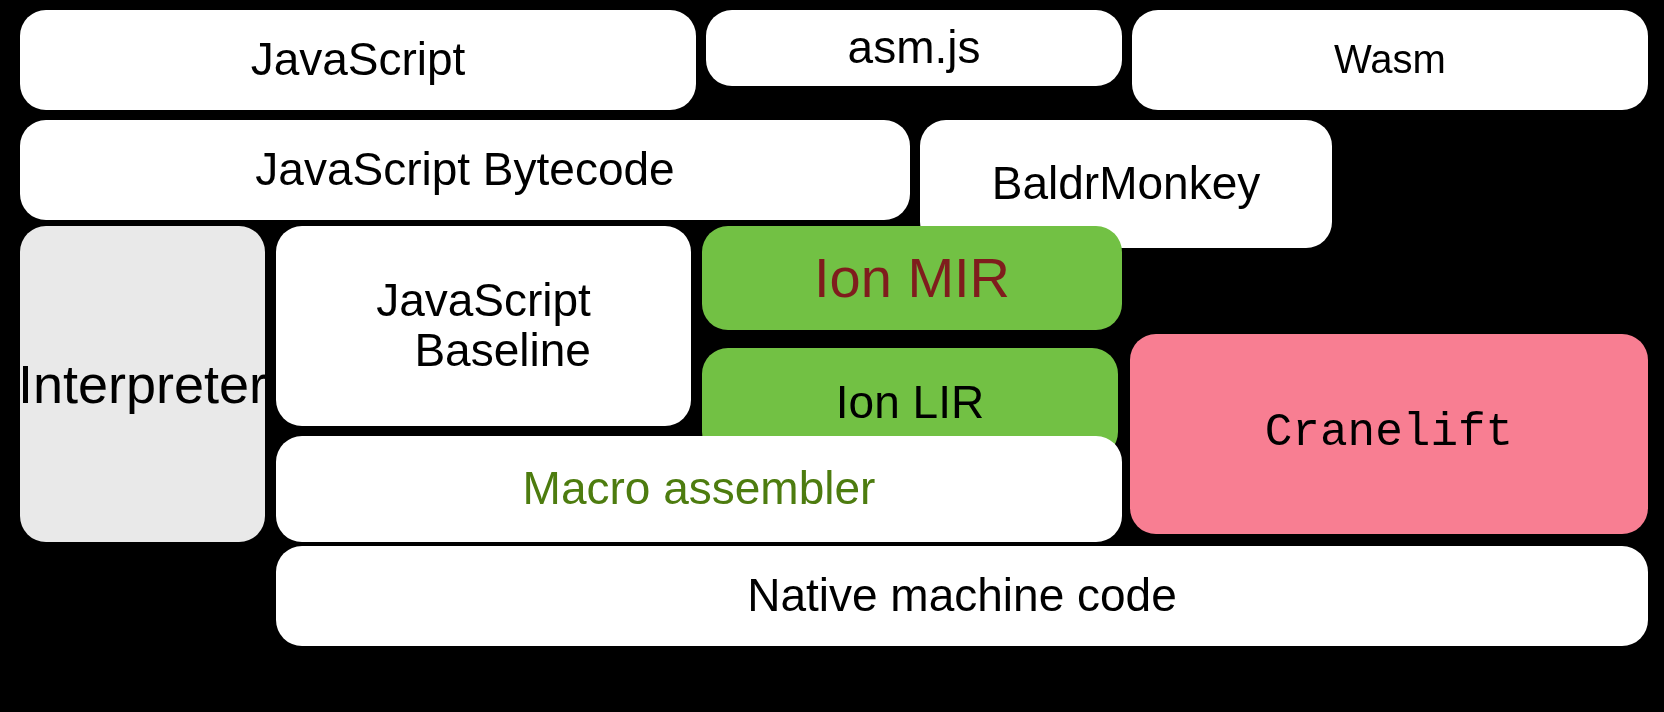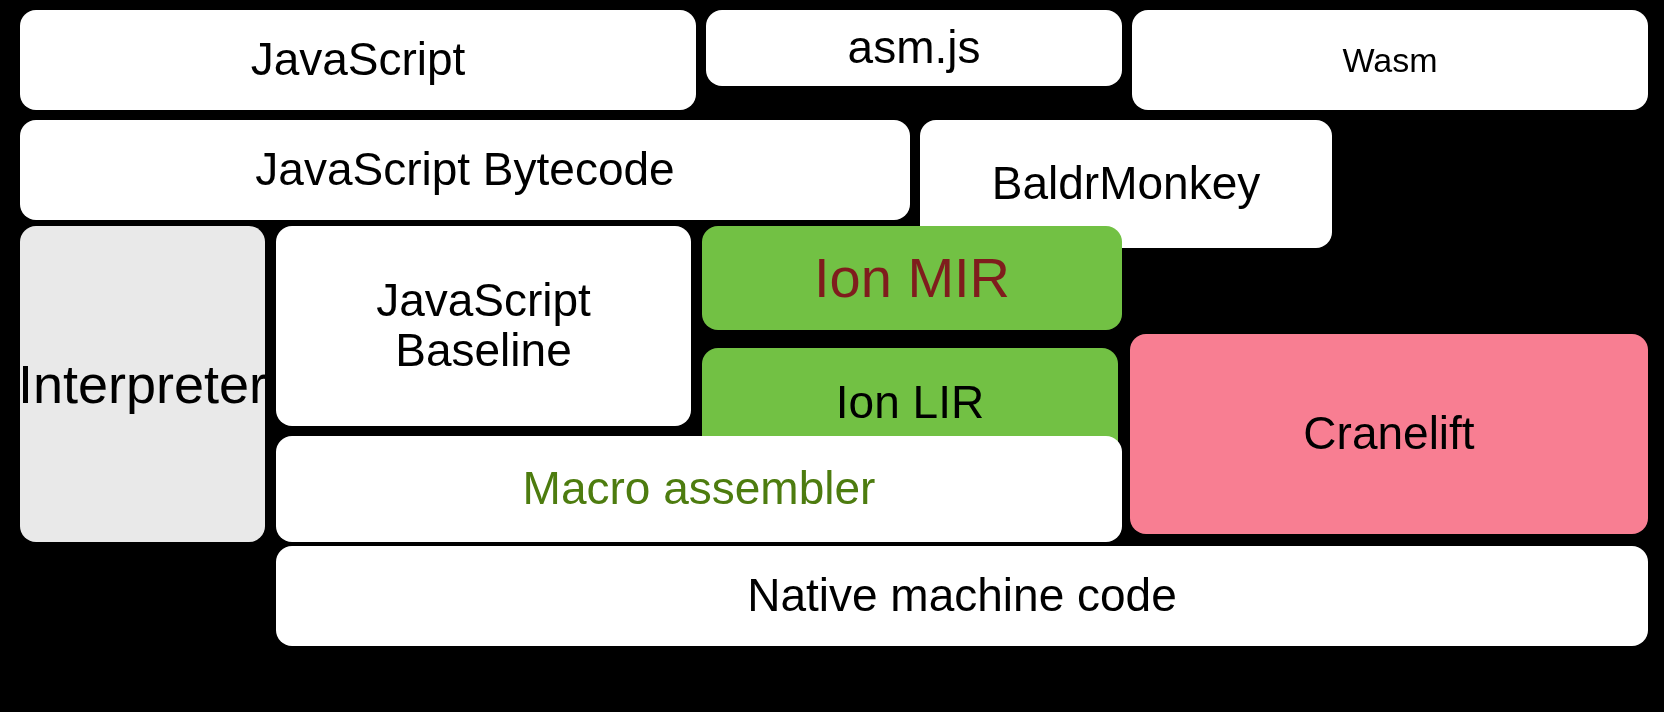--- a/index.html
+++ b/index.html
@@ -17,44 +17,44 @@
     height: 712px;
     background: #000000;
     overflow: hidden;
   }
   .node {
     position: absolute;
     box-sizing: border-box;
     display: flex;
     align-items: center;
     justify-content: center;
-    text-align: center;
-    border-radius: 16px;
+    text-align: right;
+    border-radius: 26px;
     background: #ffffff;
     color: #000000;
     font-family: "Liberation Sans", sans-serif;
     font-size: 46px;
     font-weight: 400;
     line-height: 1.08;
     letter-spacing: 0px;
     white-space: pre-line;
     user-select: none;
   }
   .node.fill-white  { background: #ffffff; }
   .node.fill-grey   { background: #e9e9e9; }
   .node.fill-green  { background: #72c144; }
-  .node.fill-pink   { background: #f87e92; }
+  .node.fill-pink   { background: #f87e92; font-family: Liberation Mono, monospace; }
 </style>
 </head>
 <body>
 
 <div id="diagram" style="width: 1664px; height: 712px; background: rgb(0, 0, 0);">
     <div class="node fill-white" style="left: 20px; top: 10px; width: 676px; height: 100px; font-size: 46px; background: rgb(255, 255, 255); color: rgb(0, 0, 0);">JavaScript</div>
     <div class="node fill-white" style="left: 706px; top: 10px; width: 416px; height: 76px; font-size: 46px; background: rgb(255, 255, 255); color: rgb(0, 0, 0);">asm.js</div>
-    <div class="node fill-white" style="left: 1132px; top: 10px; width: 516px; height: 100px; font-size: 34px; background: rgb(255, 255, 255); color: rgb(0, 0, 0);">Wasm</div>
+    <div class="node fill-white" style="left: 1132px; top: 10px; width: 516px; height: 100px; font-size: 40px; background: rgb(255, 255, 255); color: rgb(0, 0, 0);">Wasm</div>
     <div class="node fill-white" style="left: 20px; top: 120px; width: 890px; height: 100px; font-size: 46px; background: rgb(255, 255, 255); color: rgb(0, 0, 0);">JavaScript Bytecode</div>
     <div class="node fill-white" style="left: 920px; top: 120px; width: 412px; height: 128px; font-size: 46px; background: rgb(255, 255, 255); color: rgb(0, 0, 0);">BaldrMonkey</div>
     <div class="node fill-grey" style="left: 20px; top: 226px; width: 245px; height: 316px; font-size: 54px; background: rgb(233, 233, 233); color: rgb(0, 0, 0);">Interpreter</div>
     <div class="node fill-white" style="left: 276px; top: 226px; width: 415px; height: 200px; font-size: 46px; background: rgb(255, 255, 255); color: rgb(0, 0, 0);">JavaScript
 Baseline</div>
     <div class="node fill-green" style="left: 702px; top: 226px; width: 420px; height: 104px; font-size: 56px; background: rgb(114, 193, 68); color: #7f1d1d;">Ion MIR</div>
     <div class="node fill-green" style="left: 702px; top: 348px; width: 416px; height: 110px; font-size: 46px; background: rgb(114, 193, 68); color: rgb(0, 0, 0);">Ion LIR</div>
     <div class="node fill-pink" style="left: 1130px; top: 334px; width: 518px; height: 200px; font-size: 46px; background: rgb(248, 126, 146); color: rgb(0, 0, 0);">Cranelift</div>
     <div class="node fill-white" style="left: 276px; top: 436px; width: 846px; height: 106px; font-size: 46px; background: rgb(255, 255, 255); color: #4d7c0f;">Macro assembler</div>
     <div class="node fill-white" style="left: 276px; top: 546px; width: 1372px; height: 100px; font-size: 46px; background: rgb(255, 255, 255); color: rgb(0, 0, 0);">Native machine code</div>

